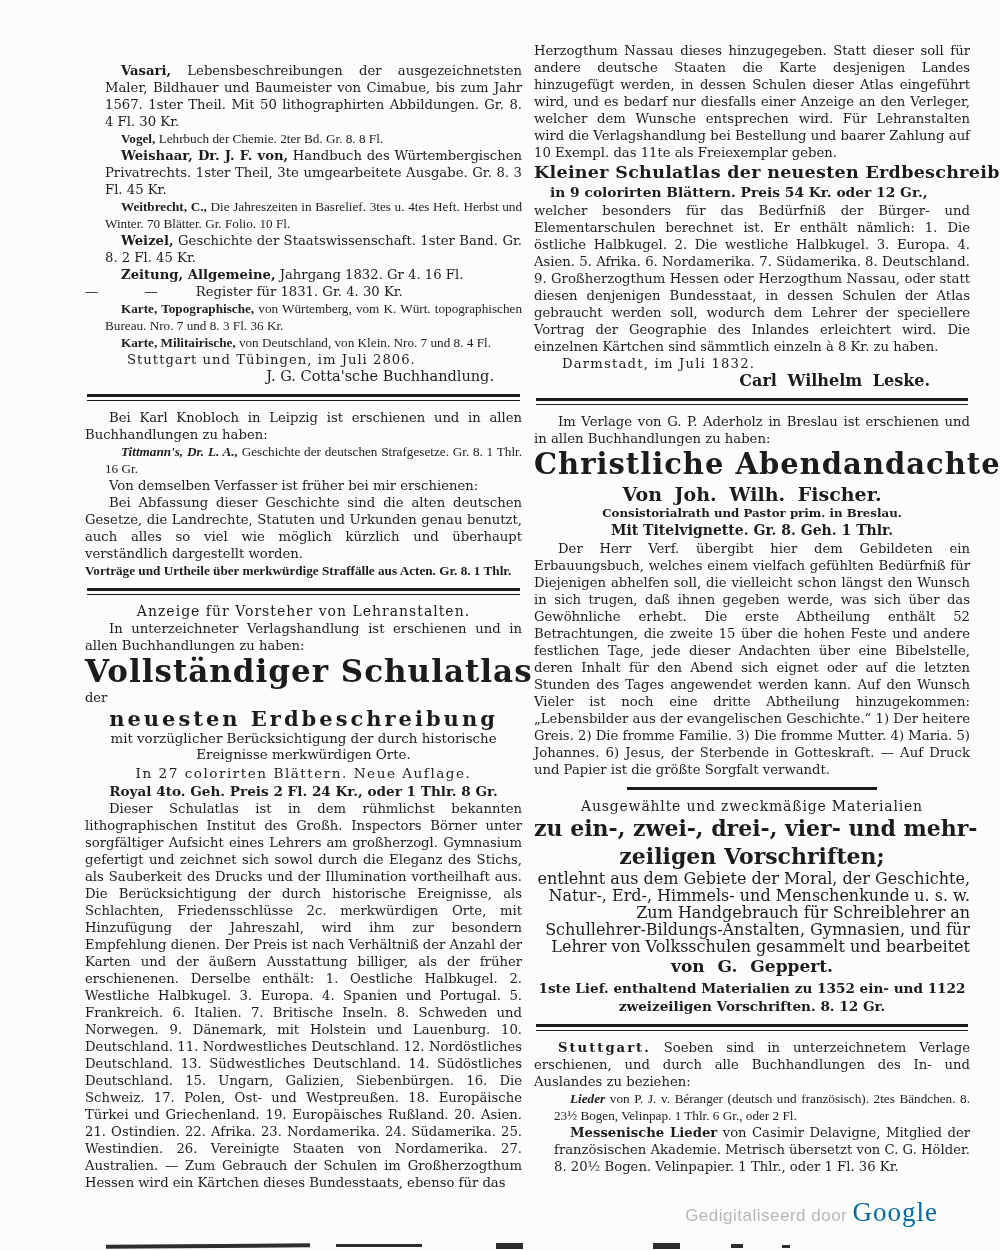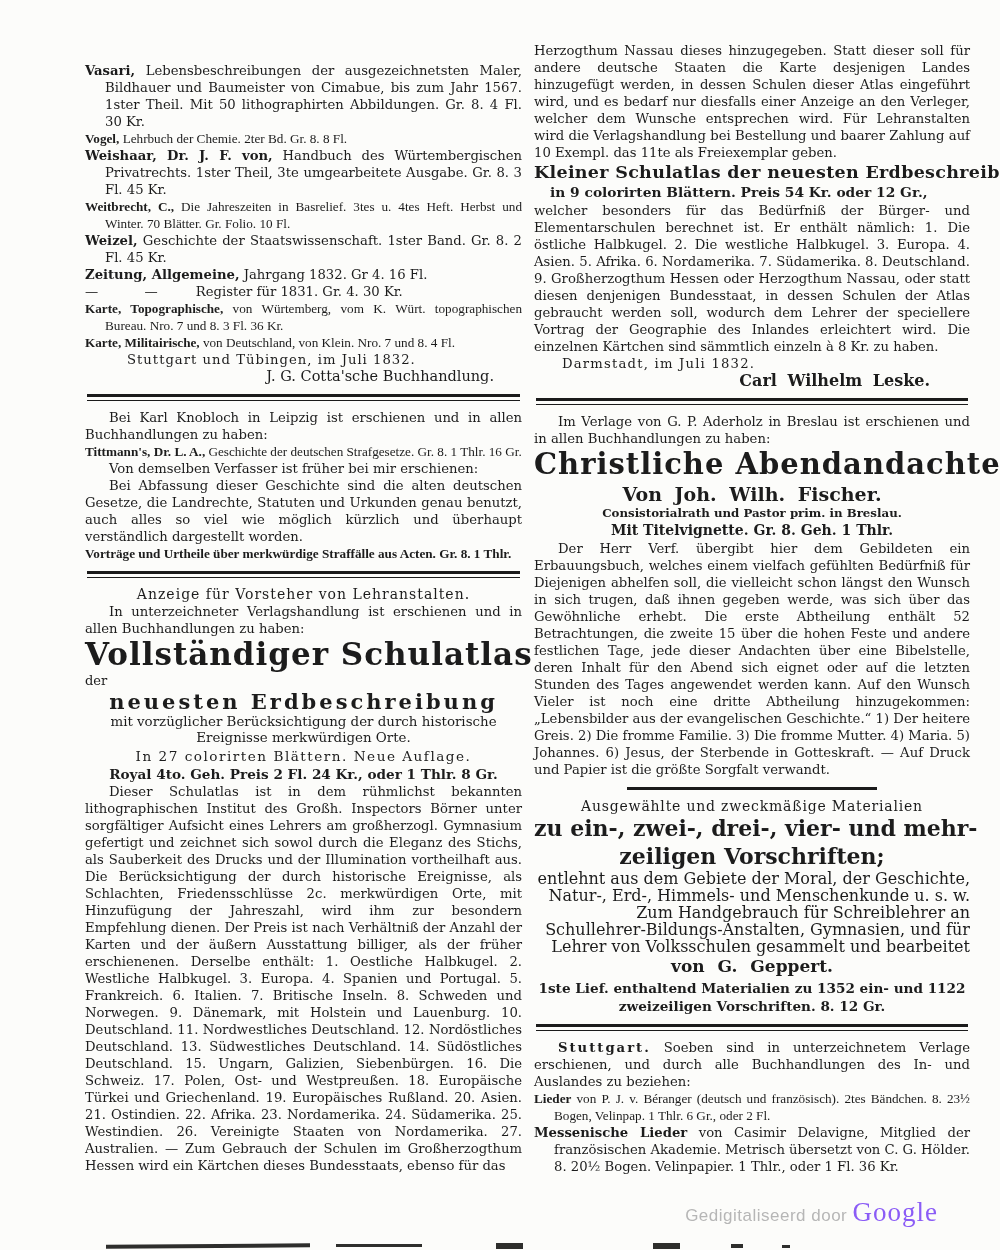--- a/index.html
+++ b/index.html
@@ -5,22 +5,22 @@
   html,body{margin:0;padding:0;background:#e9e9e5;}
   .page{position:relative;width:1000px;height:1250px;background:#fcfcfa;overflow:hidden;
         font-family:"DejaVu Serif",serif;color:#1c1c1c;}
   .page p{margin:0;}
   .col{position:absolute;font-size:13.2px;line-height:17px;}
   .col-left{left:85px;top:62px;width:437px;}
   .col-right{left:534px;top:42px;width:436px;}
   .just{text-align:justify;}
   .ind{text-indent:24px;}
   .entry{padding-left:20px;text-indent:-20px;text-align:justify;}
-  .au{font-weight:bold;}
-  .it{}
+  .au{font-weight:bold;margin-left:36px;}
+  .it{font-style:italic;}
   .ant{font-family:"Liberation Serif",serif;}
   .au-dash{word-spacing:42px;padding-right:34px;}
   .rule2{border-top:3px solid #1b1b1b;border-bottom:1px solid #1b1b1b;height:3px;margin:9px 2px 8px 2px;}
   .rule-short{width:250px;height:3px;background:#1b1b1b;margin:9px auto 7px auto;}
   .dateline{padding-left:42px;letter-spacing:1px;margin-top:2px;}
   .signature{text-align:right;padding-right:28px;font-size:14.5px;margin-top:1px;}
   .notice{text-align:center;font-size:14px;letter-spacing:1px;}
   .h-atlas{text-align:left;font-size:31px;font-weight:bold;letter-spacing:1px;line-height:1.15;margin-top:4px;white-space:nowrap;}
   .h-der{font-size:13px;line-height:16px;}
   .h-erd{text-align:center;font-size:21px;font-weight:bold;letter-spacing:3px;line-height:1.2;margin-bottom:2px;}
@@ -38,21 +38,21 @@
   .h-vors-intro{text-align:center;font-size:14px;letter-spacing:0.8px;line-height:18px;}
   .h-vors{text-align:center;font-size:22px;font-weight:bold;line-height:1.25;white-space:nowrap;}
   .h-vors2{text-align:center;font-size:22px;font-weight:bold;line-height:1.25;}
   .vors-sub{text-align:right;font-size:16px;line-height:17px;}
   .h-geppert{text-align:center;font-size:17px;font-weight:bold;word-spacing:7px;line-height:1.4;}
   .vors-detail{text-align:center;font-size:13.6px;font-weight:bold;line-height:18px;}
   .loc-spaced{letter-spacing:2px;font-weight:bold;}
   .mt4{margin-top:4px;}
   .wm{position:absolute;top:1197px;right:62px;color:#b6b6b6;
       font-family:"Liberation Sans",sans-serif;font-size:17px;letter-spacing:0.5px;}
-  .wm .brand{font-family:"Liberation Serif",serif;font-size:27px;color:#8b5cf6;letter-spacing:1px;}
+  .wm .brand{font-family:"Liberation Serif",serif;font-size:27px;color:#0369a1;letter-spacing:1px;}
   .art{position:absolute;background:#2e2e2c;}
   .a1{left:106px;top:1244px;width:204px;height:4px;transform:rotate(-0.4deg);}
   .a2{left:336px;top:1244px;width:86px;height:3px;}
   .a3{left:496px;top:1243px;width:27px;height:6px;}
   .a4{left:653px;top:1243px;width:27px;height:6px;}
   .a5{left:731px;top:1244px;width:12px;height:4px;}
   .a6{left:782px;top:1245px;width:8px;height:3px;}
 </style>
 </head>
 <body>
@@ -64,21 +64,21 @@
     <p class="entry"><span class="au">Vasari,</span> <span>Lebensbeschreibungen der ausgezeichnetsten Maler, Bildhauer und Baumeister von Cimabue, bis zum Jahr 1567. 1ster Theil. Mit 50 lithographirten Abbildungen. Gr. 8. 4 Fl. 30 Kr.</span></p>
     <p class="entry ant"><span class="au">Vogel,</span> <span>Lehrbuch der Chemie. 2ter Bd. Gr. 8. 8 Fl.</span></p>
     <p class="entry"><span class="au">Weishaar, Dr. J. F. von,</span> <span>Handbuch des Würtembergischen Privatrechts. 1ster Theil, 3te umgearbeitete Ausgabe. Gr. 8. 3 Fl. 45 Kr.</span></p>
     <p class="entry ant"><span class="au">Weitbrecht, C.,</span> <span>Die Jahreszeiten in Basrelief. 3tes u. 4tes Heft. Herbst und Winter. 70 Blätter. Gr. Folio. 10 Fl.</span></p>
     <p class="entry"><span class="au">Weizel,</span> <span>Geschichte der Staatswissenschaft. 1ster Band. Gr. 8. 2 Fl. 45 Kr.</span></p>
     <p class="entry"><span class="au">Zeitung, Allgemeine,</span> <span>Jahrgang 1832. Gr 4. 16 Fl.</span></p>
     <p class="entry"><span class="au-dash">— —</span> <span>Register für 1831. Gr. 4. 30 Kr.</span></p>
     <p class="entry ant"><span class="au">Karte, Topographische,</span> <span>von Würtemberg, vom K. Würt. topographischen Bureau. Nro. 7 und 8. 3 Fl. 36 Kr.</span></p>
     <p class="entry ant"><span class="au">Karte, Militairische,</span> <span>von Deutschland, von Klein. Nro. 7 und 8. 4 Fl.</span></p>
 
-    <p class="dateline">Stuttgart und Tübingen, im Juli 1832.</p>
+    <p class="dateline">Stuttgart und Tübingen, im Juli 2806.</p>
     <p class="signature">J. G. Cotta'sche Buchhandlung.</p>
 
     <div class="rule2"></div>
 
     <p class="just ind">Bei Karl Knobloch in Leipzig ist erschienen und in allen Buchhandlungen zu haben:</p>
     <p class="entry ant"><span class="au it">Tittmann's, Dr. L. A.,</span> <span>Geschichte der deutschen Strafgesetze. Gr. 8. 1 Thlr. 16 Gr.</span></p>
     <p class="just ind">Von demselben Verfasser ist früher bei mir erschienen:</p>
     <p class="just ind">Bei Abfassung dieser Geschichte sind die alten deutschen Gesetze, die Landrechte, Statuten und Urkunden genau benutzt, auch alles so viel wie möglich kürzlich und überhaupt verständlich dargestellt worden.</p>
     <p class="entry ant au">Vorträge und Urtheile über merkwürdige Straffälle aus Acten. Gr. 8. 1 Thlr.</p>
 

